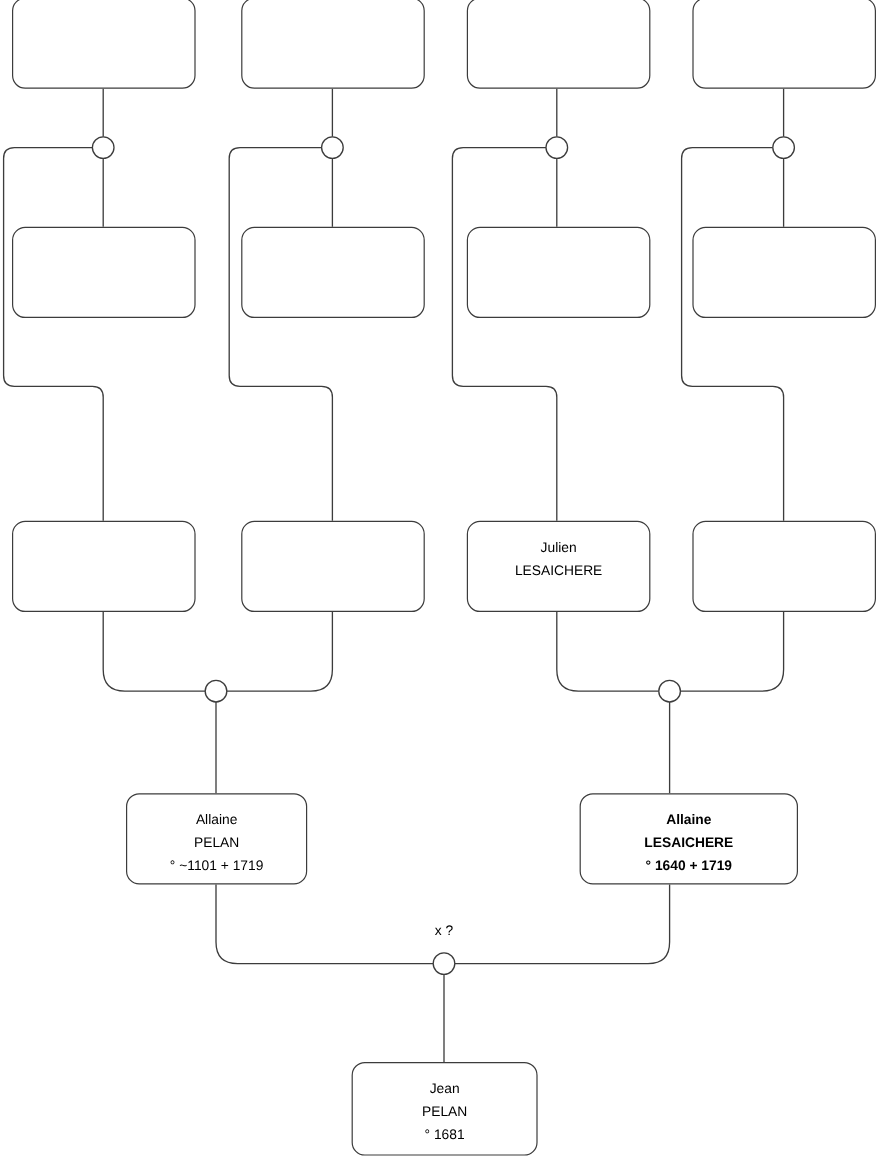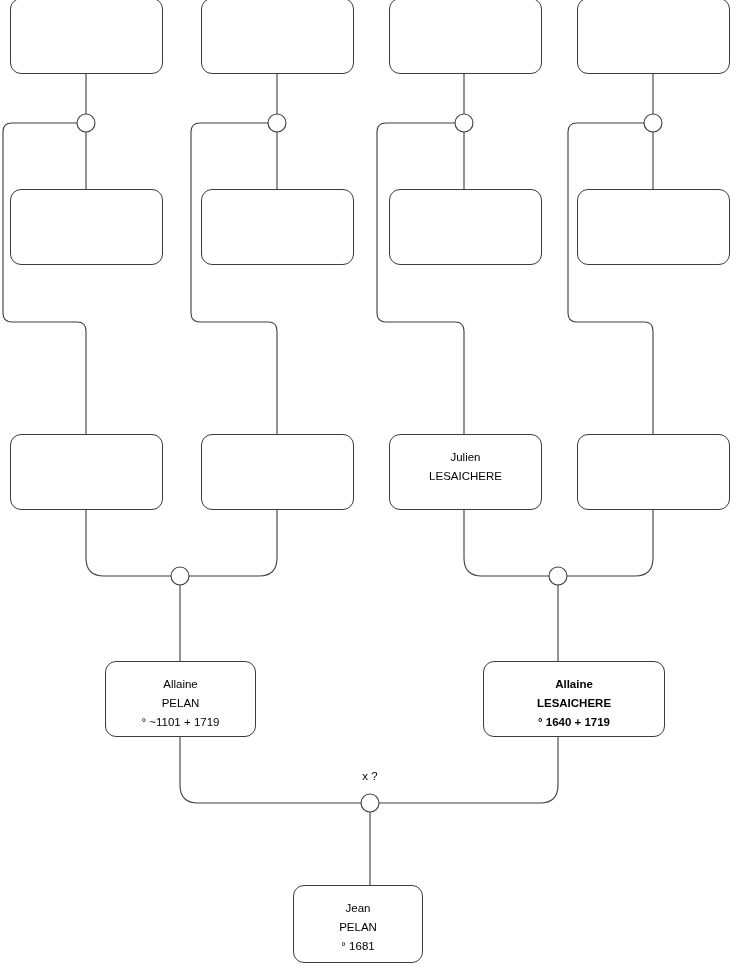--- a/index.html
+++ b/index.html
@@ -175,19 +175,19 @@
     <span class="person-line">° ~1101 + 1719</span>
   </div>
   <div class="person-box" style="left:483px; top:661px; width:182px; height:76px;font-weight:bold;">
     <span class="person-line">Allaine</span>
     <span class="person-line">LESAICHERE</span>
     <span class="person-line">° 1640 + 1719</span>
   </div>
 
   <div class="union-label" style="left:348px; top:770px; width:44px;">x ?</div>
 
-  <div class="person-box" style="left:293px; top:885px; width:130px; height:78px;">
+  <div class="person-box" style="left:293px; top:885px; width:155px; height:78px;">
     <span class="person-line">Jean</span>
     <span class="person-line">PELAN</span>
     <span class="person-line">° 1681</span>
   </div>
 
 </div>
 
 </body></html>

